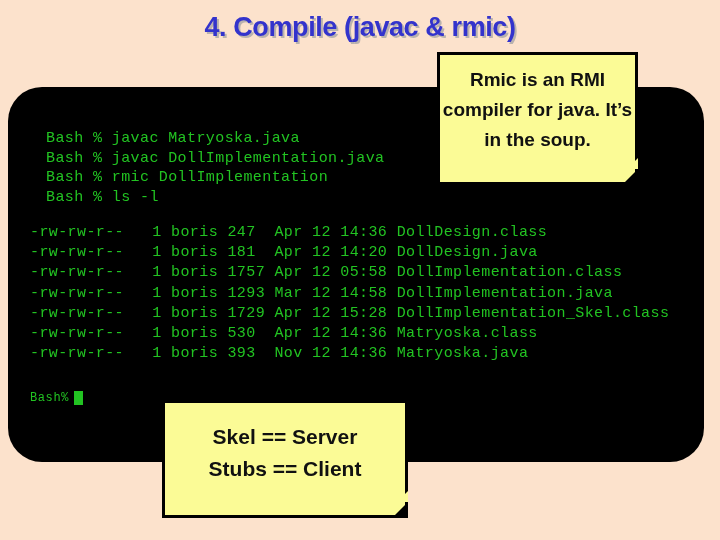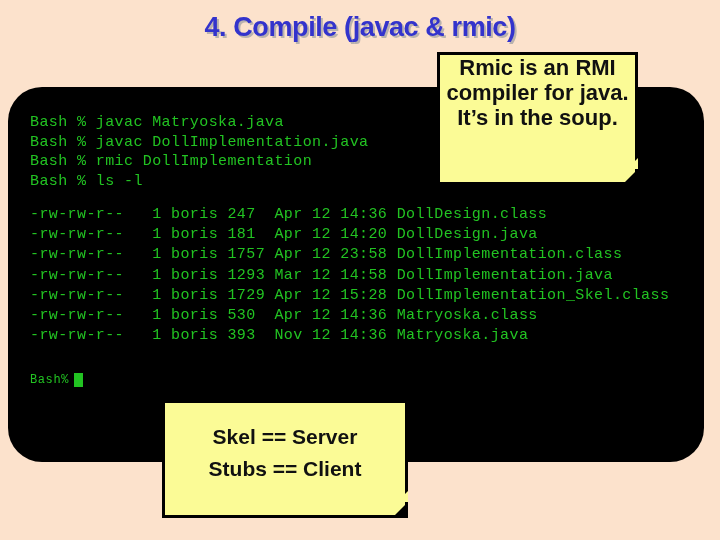--- a/index.html
+++ b/index.html
@@ -58,21 +58,21 @@
   }
   .term-line {
     font-family: "Liberation Mono", "DejaVu Sans Mono", monospace;
     font-size: 15px;
     line-height: 19.5px;
     color: #22C322;
     white-space: pre;
     letter-spacing: 0.4px;
   }
   .cmd-block {
-    margin: 0;
+    margin: 16px;
   }
   .ls-block {
     margin-top: 14px;
   }
   .ls-row {
     font-family: "Liberation Mono", "DejaVu Sans Mono", monospace;
     font-size: 15px;
     line-height: 20.2px;
     color: #22C322;
     white-space: pre;
@@ -131,22 +131,23 @@
     height: 0;
     border-left: 11px solid transparent;
     border-bottom: 11px solid #FBFB96;
   }
 
   #note-rmic {
     left: 437px;
     top: 52px;
     width: 201px;
     height: 133px;
-    font-size: 22px;
-    line-height: 25px;
+    padding-top: 10px;
+    font-size: 19px;
+    line-height: 30px;
   }
   #note-skel {
     left: 162px;
     top: 400px;
     width: 246px;
     height: 118px;
     padding-top: 18px;
     font-size: 21px;
     line-height: 32px;
   }
@@ -164,21 +165,21 @@
       <div class="cmd-block">
         <div class="term-line">Bash % javac Matryoska.java</div>
         <div class="term-line">Bash % javac DollImplementation.java</div>
         <div class="term-line">Bash % rmic DollImplementation</div>
         <div class="term-line">Bash % ls -l</div>
       </div>
 
       <div class="ls-block">
         <div class="ls-row">-rw-rw-r--   1 boris 247  Apr 12 14:36 DollDesign.class</div>
         <div class="ls-row">-rw-rw-r--   1 boris 181  Apr 12 14:20 DollDesign.java</div>
-        <div class="ls-row">-rw-rw-r--   1 boris 1757 Apr 12 23:58 DollImplementation.class</div>
+        <div class="ls-row">-rw-rw-r--   1 boris 1757 Apr 12 05:58 DollImplementation.class</div>
         <div class="ls-row">-rw-rw-r--   1 boris 1293 Mar 12 14:58 DollImplementation.java</div>
         <div class="ls-row">-rw-rw-r--   1 boris 1729 Apr 12 15:28 DollImplementation_Skel.class</div>
         <div class="ls-row">-rw-rw-r--   1 boris 530  Apr 12 14:36 Matryoska.class</div>
         <div class="ls-row">-rw-rw-r--   1 boris 393  Nov 12 14:36 Matryoska.java</div>
       </div>
 
       <div class="prompt-block">
         <span class="prompt-text">Bash%</span>
         <span class="cursor-block"></span>
       </div>

